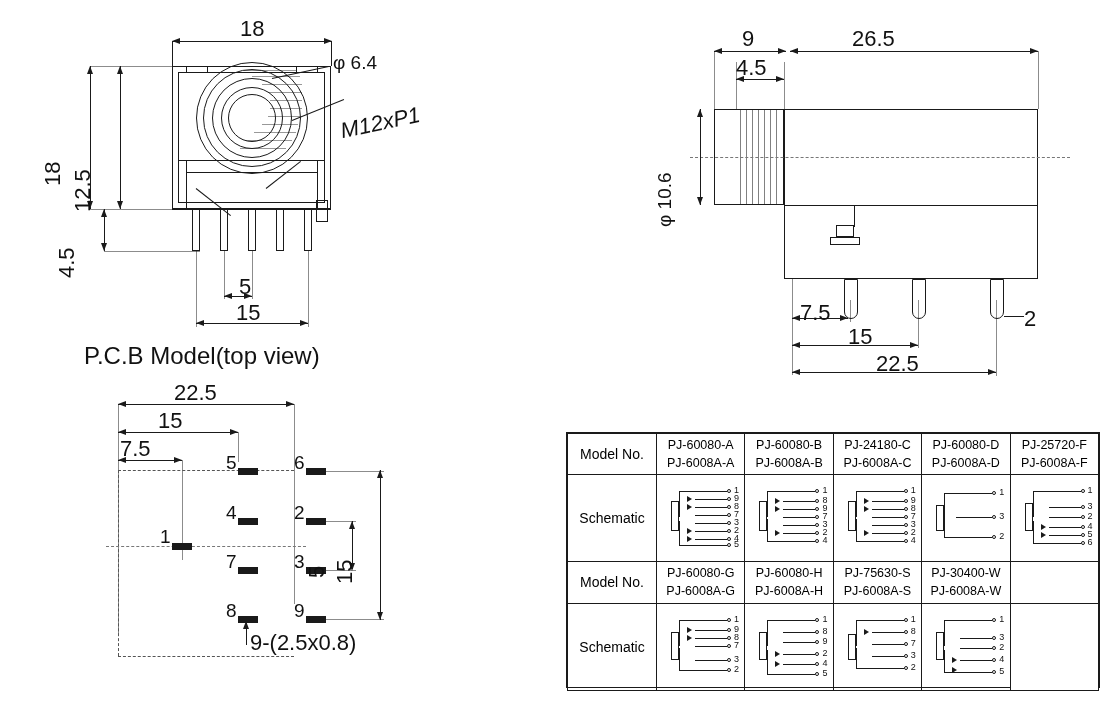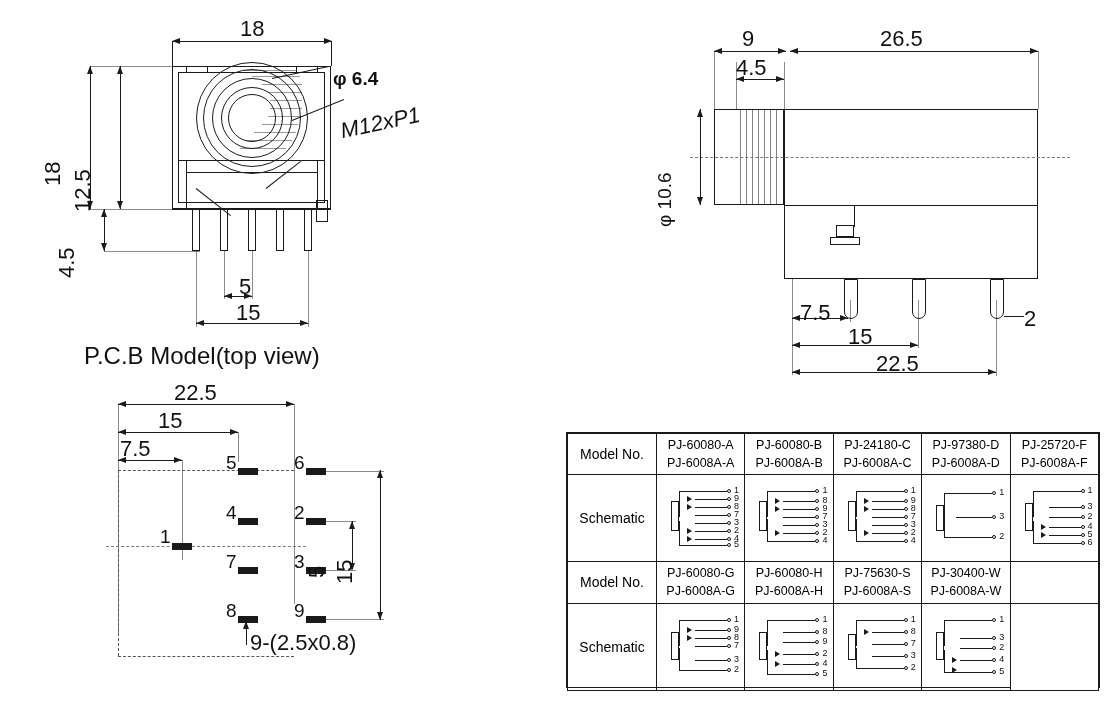--- a/index.html
+++ b/index.html
@@ -77,21 +77,21 @@
     <div class="ln h" style="left:268px;top:92px;width:34px;opacity:.45;"></div>
     <div class="ln h" style="left:270px;top:100px;width:32px;opacity:.45;"></div>
     <div class="ln h" style="left:270px;top:108px;width:32px;opacity:.45;"></div>
     <div class="ln h" style="left:268px;top:116px;width:32px;opacity:.45;"></div>
     <div class="ln h" style="left:262px;top:124px;width:36px;opacity:.45;"></div>
     <div class="ln h" style="left:254px;top:132px;width:42px;opacity:.45;"></div>
     <div class="ln h" style="left:246px;top:140px;width:46px;opacity:.45;"></div>
     <div class="ln h" style="left:240px;top:148px;width:46px;opacity:.45;"></div>
 
     <div class="ln h" style="left:272px;top:78px;width:58px;transform:rotate(-12deg);transform-origin:left center;"></div>
-    <div class="lbl" style="left:333px;top:68px;font-weight:bold;">φ 6.4</div>
+    <div class="lbl" style="left:333px;top:52px;">φ 6.4</div>
 
     <div class="ln h" style="left:292px;top:120px;width:56px;transform:rotate(-22deg);transform-origin:left center;"></div>
     <div class="lbl big ital" style="left:340px;top:110px;transform:rotate(-12deg);">M12xP1</div>
 
     <div class="ln h" style="left:178px;top:160px;width:147px;"></div>
     <div class="rect" style="left:186px;top:160px;width:132px;height:49px;"></div>
     <div class="ln h" style="left:186px;top:172px;width:132px;"></div>
     <div class="ln h" style="left:172px;top:209px;width:159px;"></div>
 
     <div class="ln h" style="left:196px;top:188px;width:44px;transform:rotate(38deg);transform-origin:left center;"></div>
@@ -141,21 +141,21 @@
   <div>
 
     <div class="ln h" style="left:714px;top:51px;width:72px;"></div>
     <div class="ar l" style="left:714px;top:48px;"></div>
     <div class="ar r" style="left:778px;top:48px;"></div>
     <div class="lbl big" style="left:742px;top:26px;">9</div>
 
     <div class="ln h" style="left:790px;top:51px;width:248px;"></div>
     <div class="ar l" style="left:790px;top:48px;"></div>
     <div class="ar r" style="left:1030px;top:48px;"></div>
-    <div class="lbl big" style="left:880px;top:26px;">26.5</div>
+    <div class="lbl big" style="left:852px;top:26px;">26.5</div>
 
     <div class="ln h" style="left:736px;top:79px;width:48px;"></div>
     <div class="ar l" style="left:736px;top:76px;"></div>
     <div class="ar r" style="left:776px;top:76px;"></div>
     <div class="lbl big" style="left:736px;top:55px;">4.5</div>
 
     <div class="ln v" style="left:714px;top:51px;height:58px;opacity:.5;"></div>
     <div class="ln v" style="left:736px;top:62px;height:47px;opacity:.5;"></div>
     <div class="ln v" style="left:784px;top:62px;height:47px;opacity:.5;"></div>
     <div class="ln v" style="left:1038px;top:51px;height:58px;opacity:.5;"></div>
@@ -292,21 +292,21 @@
         </td>
         <td class="modelcell">
           <div>PJ-60080-B</div>
           <div>PJ-6008A-B</div>
         </td>
         <td class="modelcell">
           <div>PJ-24180-C</div>
           <div>PJ-6008A-C</div>
         </td>
         <td class="modelcell">
-          <div>PJ-97380-D</div>
+          <div>PJ-60080-D</div>
           <div>PJ-6008A-D</div>
         </td>
         <td class="modelcell">
           <div>PJ-25720-F</div>
           <div>PJ-6008A-F</div>
         </td>
       </tr>
 
       <tr>
         <td class="hdrc">Schematic</td>

